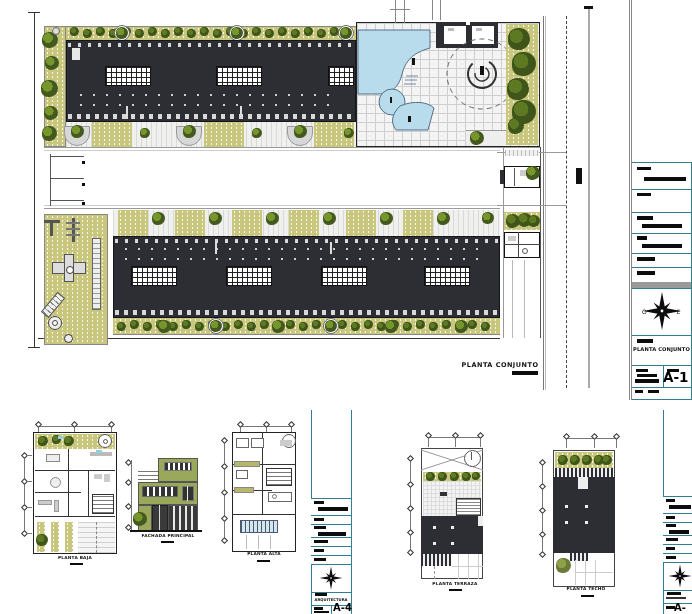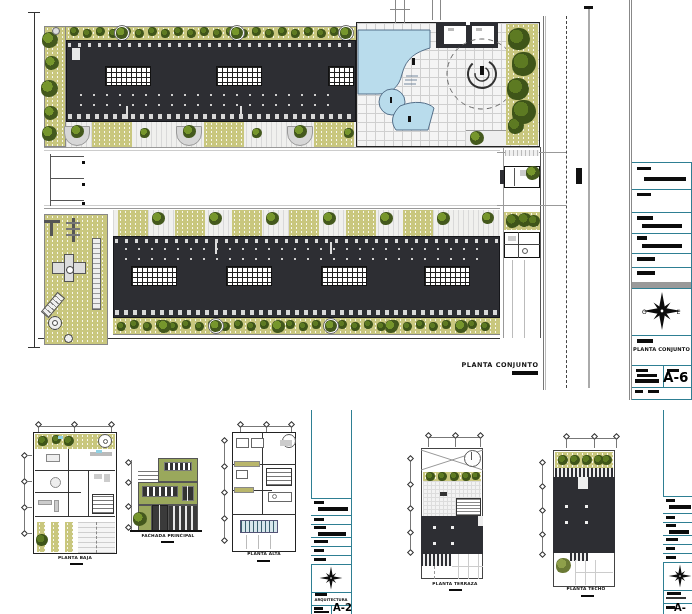--- a/index.html
+++ b/index.html
@@ -27,23 +27,23 @@
 
 <div id="canvas">
 
   <span class="lbl lbl-main">PLANTA CONJUNTO</span>
   <span class="lbl lbl-mini lbl-baja">PLANTA BAJA</span>
   <span class="lbl lbl-mini lbl-fachada">FACHADA PRINCIPAL</span>
   <span class="lbl lbl-mini lbl-alta">PLANTA ALTA</span>
   <span class="lbl lbl-mini lbl-terraza">PLANTA TERRAZA</span>
   <span class="lbl lbl-mini lbl-techo">PLANTA TECHO</span>
   <span class="lbl lbl-a1title">PLANTA CONJUNTO</span>
-  <span class="sheetno no-a1">A-6</span>
+  <span class="sheetno no-a1">A-1</span>
   <span class="lbl lbl-a2disc">ARQUITECTURA</span>
-  <span class="sheetno no-a2">A-2</span>
+  <span class="sheetno no-a2">A-4</span>
   <span class="sheetno no-a3">A-</span>
 <div style="position: absolute; left: 34px; top: 12px; width: 1px; height: 336px; background: rgb(51, 51, 51);"></div>
     <div style="position: absolute; left: 28px; top: 12px; width: 12px; height: 1px; background: rgb(51, 51, 51);"></div>
     <div style="position: absolute; left: 28px; top: 347px; width: 12px; height: 1px; background: rgb(51, 51, 51);"></div>
     <div style="position: absolute; left: 38px; top: 338px; width: 462px; height: 1px; background: rgb(51, 51, 51);"></div>
     <div style="position: absolute; left: 44px; top: 26px; width: 22px; height: 121px; background-color: rgb(201, 199, 126); background-image: radial-gradient(rgba(255, 255, 255, 0.85) 0.8px, transparent 1px); background-size: 5px 4px; border: 1px solid rgb(136, 136, 136);"></div>
     <div style="position: absolute; left: 42px; top: 32px; width: 16px; height: 16px; background: radial-gradient(circle at 38% 38%, rgb(118, 150, 44) 0px, rgb(118, 150, 44) 34%, rgb(68, 89, 29) 35%, rgb(68, 89, 29) 100%); border-radius: 48% 52% 56% 44%;"></div>
     <div style="position: absolute; left: 45px; top: 56px; width: 14px; height: 14px; background: radial-gradient(circle at 38% 38%, rgb(118, 150, 44) 0px, rgb(118, 150, 44) 34%, rgb(68, 89, 29) 35%, rgb(68, 89, 29) 100%); border-radius: 48% 52% 56% 44%;"></div>
     <div style="position: absolute; left: 41px; top: 80px; width: 17px; height: 17px; background: radial-gradient(circle at 38% 38%, rgb(118, 150, 44) 0px, rgb(118, 150, 44) 34%, rgb(68, 89, 29) 35%, rgb(68, 89, 29) 100%); border-radius: 48% 52% 56% 44%;"></div>
     <div style="position: absolute; left: 44px; top: 106px; width: 14px; height: 14px; background: radial-gradient(circle at 38% 38%, rgb(118, 150, 44) 0px, rgb(118, 150, 44) 34%, rgb(68, 89, 29) 35%, rgb(68, 89, 29) 100%); border-radius: 48% 52% 56% 44%;"></div>

